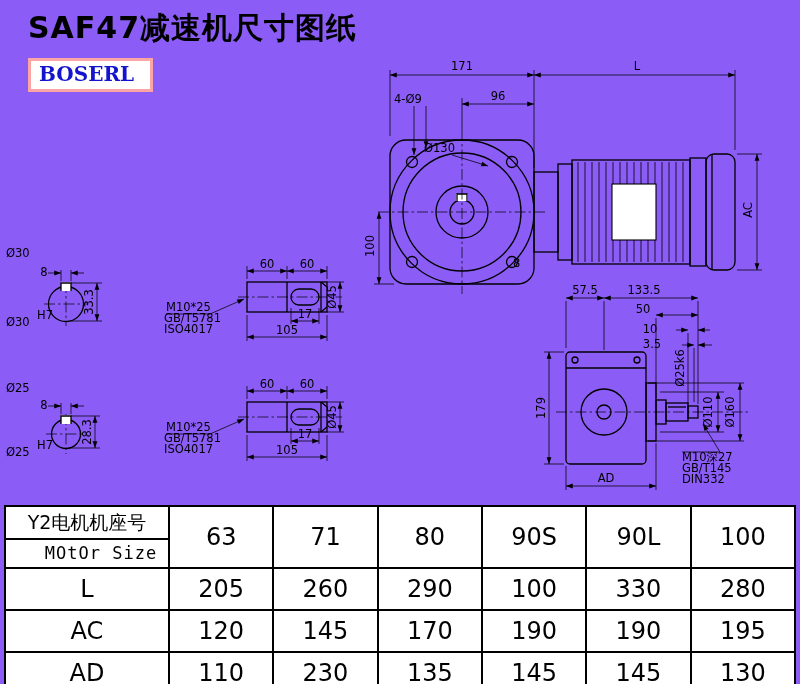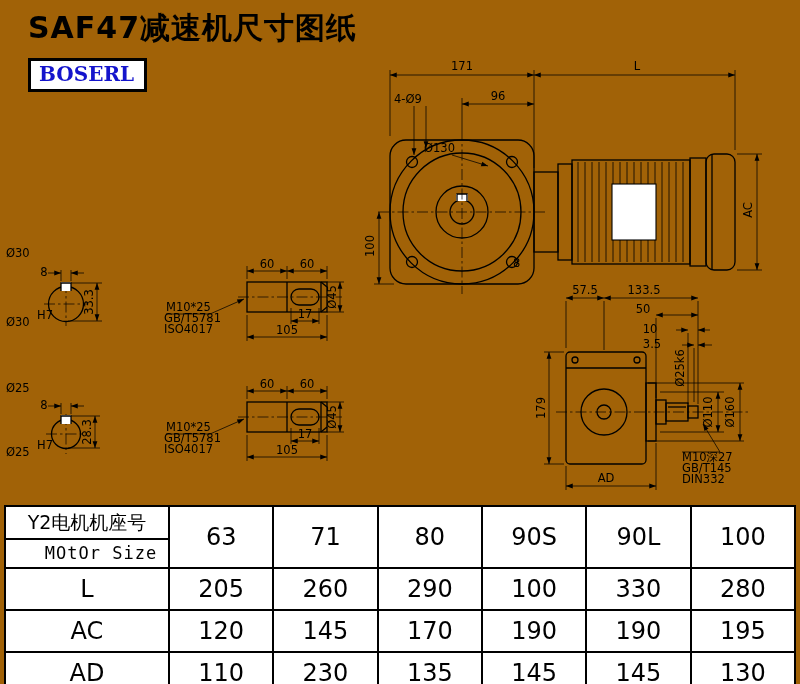--- a/index.html
+++ b/index.html
@@ -1,21 +1,21 @@
 <!DOCTYPE html>
 <html><head>
 <meta charset="utf-8">
 <style>
   html,body{margin:0;padding:0;background:#fff;}
-  .canvas{position:relative;width:800px;height:684px;background:#a16207;overflow:hidden;
+  .canvas{position:relative;width:800px;height:684px;background:#8b5cf6;overflow:hidden;
           font-family:"Liberation Sans",sans-serif;color:#000;}
   .page-title{position:absolute;left:28px;top:8px;margin:0;font-size:30px;font-weight:700;
           letter-spacing:1px;font-family:"DejaVu Sans",sans-serif;}
-  .brand-box{position:absolute;left:28px;top:58px;border:3px solid #000000;background:#fff;
-          padding:1px 10px 3px 8px;}
+  .brand-box{position:absolute;left:28px;top:58px;border:3px solid #fca5a5;background:#fff;
+          padding:1px 16px 3px 8px;}
   .brand-box span{font-family:"DejaVu Serif",serif;font-weight:700;font-size:20px;color:#1414cc;}
   .drawing{position:absolute;left:0;top:0;}
   .th{stroke:#000;stroke-width:1.3;fill:none;}
   .ext{stroke:#000;stroke-width:.75;fill:none;}
   .dim{stroke:#000;stroke-width:.75;fill:none;}
   .cl{stroke:#000;stroke-width:.7;stroke-dasharray:11 3 2.5 3;fill:none;}
   .fin{stroke:#000;stroke-width:.8;fill:none;}
   .wfill{fill:#fff;stroke:none;}
   .np{fill:#fff;stroke:#000;stroke-width:1.1;}
   .drawing text{font-family:"DejaVu Sans",sans-serif;font-size:11.5px;fill:#000;}

